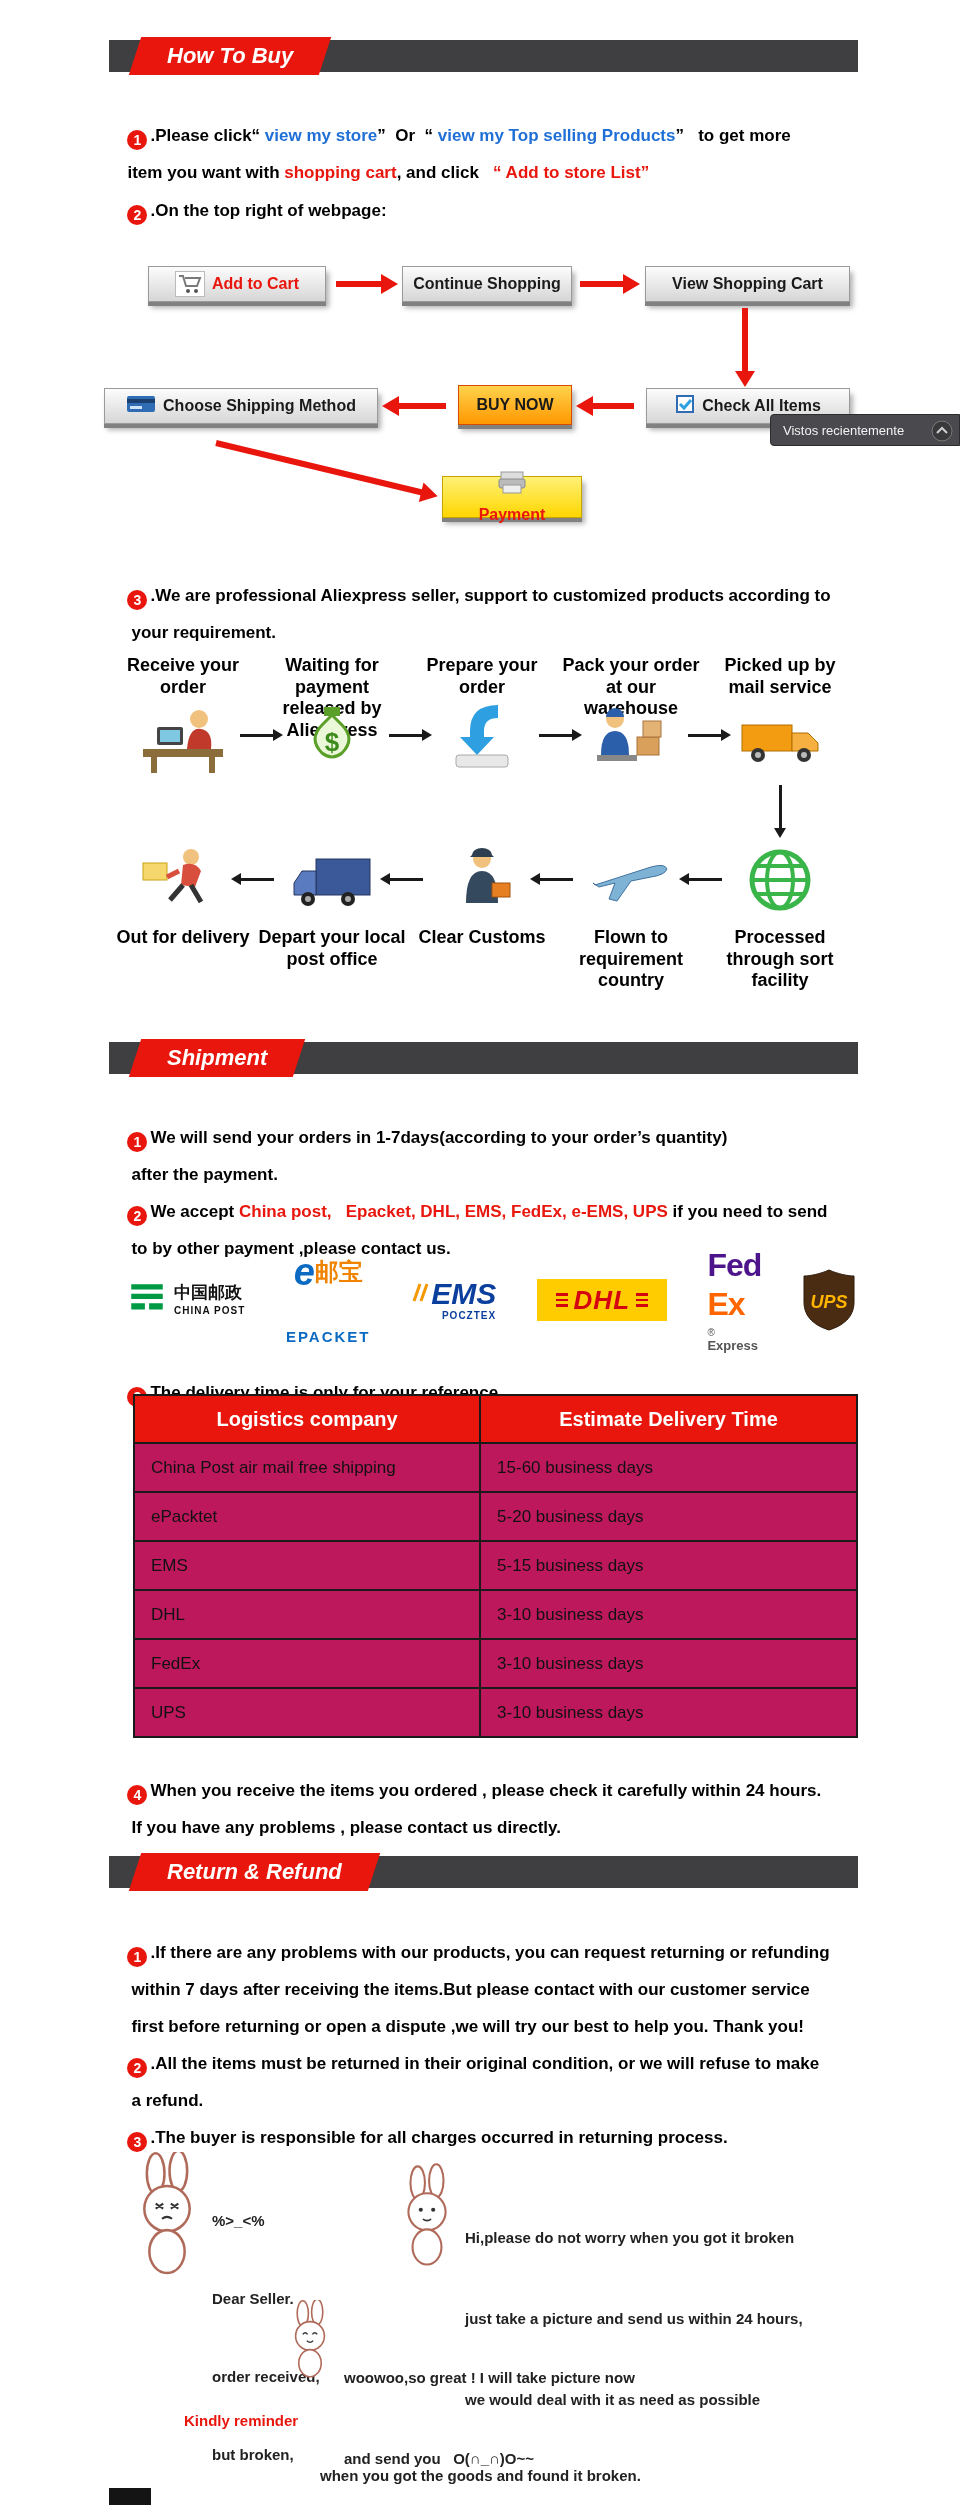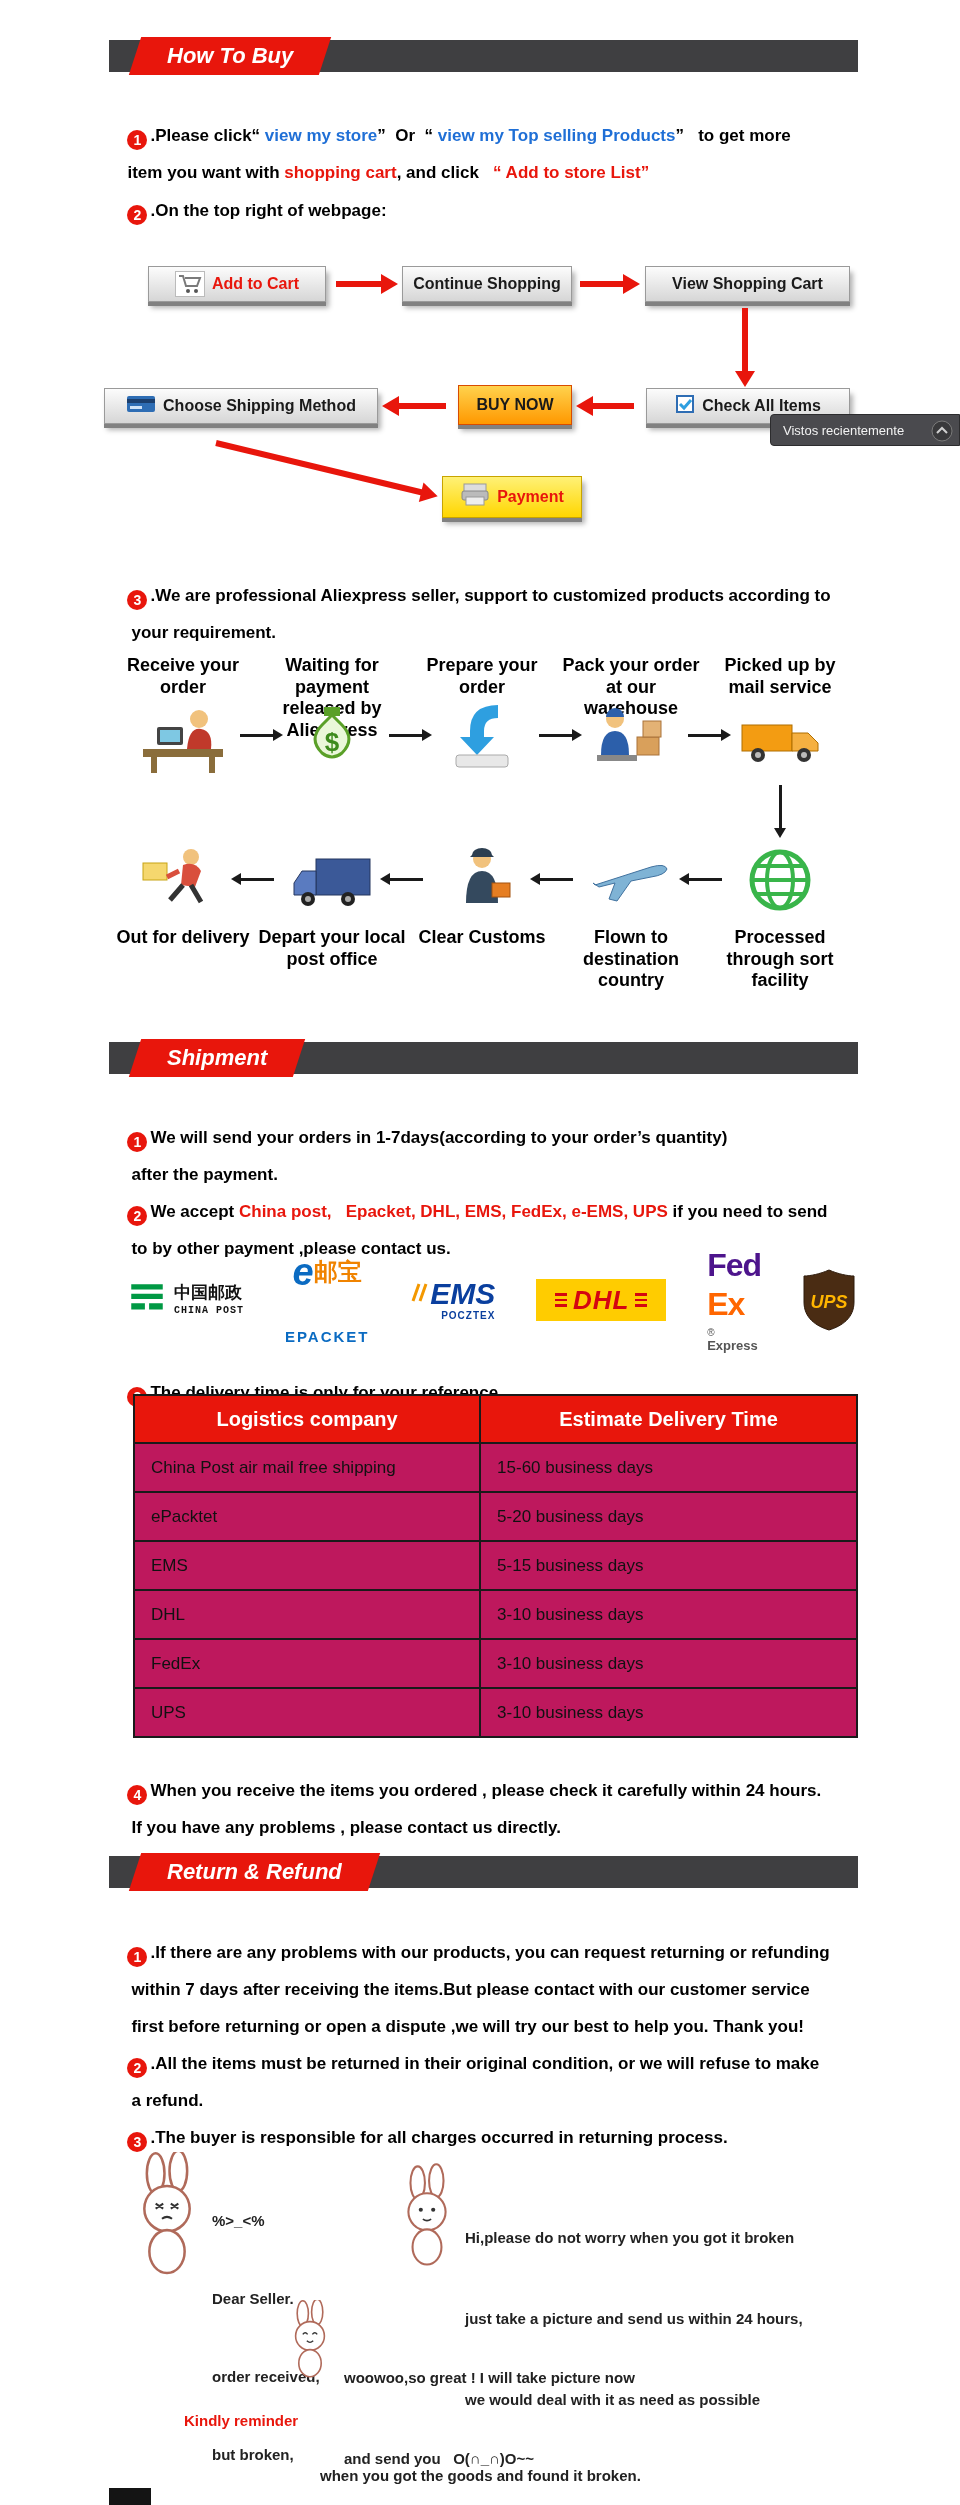--- a/index.html
+++ b/index.html
@@ -19,21 +19,21 @@
   .blue { color:#1f6fd6; }
   .red { color:#e8160c; }
 
   
   .btn { position:absolute; display:flex; align-items:center; justify-content:center; gap:7px;
          background:linear-gradient(#fcfcfc,#d6d6d6); border:1px solid #9a9a9a;
          box-shadow:0 4px 0 #818181, 3px 6px 5px rgba(0,0,0,.3);
          font-size:16px; font-weight:700; color:#1a1a1a; white-space:nowrap; }
   .btn .red-label { color:#e8160c; }
   .btn-orange { background:linear-gradient(#ffd24d,#ff9800); border-color:#d84c00; }
-  .btn-yellow { background:linear-gradient(#fff176,#ffd600); border-color:#c8a400; }
+  .btn-yellow { background:linear-gradient(#fff176,#ffd600); border-color:#c8a400;flex-direction:column; }
   .icon-chip { background:#fff; border:1px solid #bbb; display:flex; align-items:center; justify-content:center; padding:1px; }
 
   
   .arrow-r { position:absolute; height:6px; background:#e8160c; }
   .arrow-r::after { content:""; position:absolute; right:-16px; top:-7px; border-left:17px solid #e8160c; border-top:10px solid transparent; border-bottom:10px solid transparent; }
   .arrow-l { position:absolute; height:6px; background:#e8160c; }
   .arrow-l::before { content:""; position:absolute; left:-16px; top:-7px; border-right:17px solid #e8160c; border-top:10px solid transparent; border-bottom:10px solid transparent; }
   .arrow-d { position:absolute; width:6px; background:#e8160c; }
   .arrow-d::after { content:""; position:absolute; bottom:-15px; left:-7px; border-top:16px solid #e8160c; border-left:10px solid transparent; border-right:10px solid transparent; }
 
@@ -54,21 +54,21 @@
   
   .ship-table { position:absolute; border-collapse:collapse; background:#be185d; }
   .ship-table th { background:#e8160c; color:#fff; font-size:20px; font-weight:700; height:48px; border:2px solid #1a1a1a; text-align:center; }
   .ship-table td { font-size:17px; font-weight:400; height:49px; border:2px solid #1a1a1a; padding-left:16px; color:#111; text-align:left; }
   .col-a { width:347px; } .col-b { width:378px; }
 
   
   .logos { position:absolute; left:126px; top:1258px; width:730px; height:84px; display:flex; align-items:center; justify-content:space-between; }
   .logo { display:flex; align-items:center; gap:6px; }
   .cp-cn { font-size:17px; font-weight:700; color:#111; line-height:1.1; }
-  .cp-en { font-size:10px; font-weight:700; letter-spacing:1px; color:#111;font-family:Liberation Mono, monospace; }
+  .cp-en { font-size:10px; font-weight:700; letter-spacing:1px; color:#111; }
   .ep-e { font-size:38px; font-weight:700; font-style:italic; color:#0b6bc2; line-height:0.9; }
   .ep-cn { font-size:24px; font-weight:700; color:#f08300; }
   .ep-label { font-size:15px; font-weight:700; letter-spacing:2px; color:#0b6bc2; text-align:center;margin-top:38px; }
   .ems-word { font-size:30px; font-weight:700; font-style:italic; color:#0a3f9e; line-height:1; }
   .ems-sub { font-size:10px; font-weight:700; letter-spacing:1px; color:#0a3f9e; text-align:right; }
   .dhl-box { width:130px; height:42px; background:#ffcc00; display:flex; align-items:center; justify-content:center; gap:6px; }
   .dhl-word { font-size:26px; font-weight:700; font-style:italic; color:#d40511; letter-spacing:1px; }
   .dhl-lines { display:flex; flex-direction:column; gap:3px; }
   .dhl-lines i { width:12px; height:2.5px; background:#d40511; }
   .fx-fed { font-size:32px; font-weight:700; color:#4d148c; letter-spacing:-1px; }
@@ -278,21 +278,21 @@
   </div>
 
   <div class="parrow-l" style="left:132px; top:233px;"></div>
   <div class="parrow-l" style="left:281px; top:233px;"></div>
   <div class="parrow-l" style="left:431px; top:233px;"></div>
   <div class="parrow-l" style="left:580px; top:233px;"></div>
 
   <div class="proc-label" style="left:0px;   top:282px; width:150px;">Out for delivery</div>
   <div class="proc-label" style="left:149px; top:282px; width:150px;">Depart your local post office</div>
   <div class="proc-label" style="left:299px; top:282px; width:150px;">Clear Customs</div>
-  <div class="proc-label" style="left:448px; top:282px; width:150px;">Flown to destination country</div>
+  <div class="proc-label" style="left:448px; top:282px; width:150px;">Flown to requirement country</div>
   <div class="proc-label" style="left:597px; top:282px; width:150px;">Processed through sort facility</div>
 </div>
 
 <div class="section-bar" style="top:1042px">
   <div class="ribbon">
     <span>Shipment</span>
   </div>
 </div>
 
 <div class="para" style="left:118px; top:1105px;">

